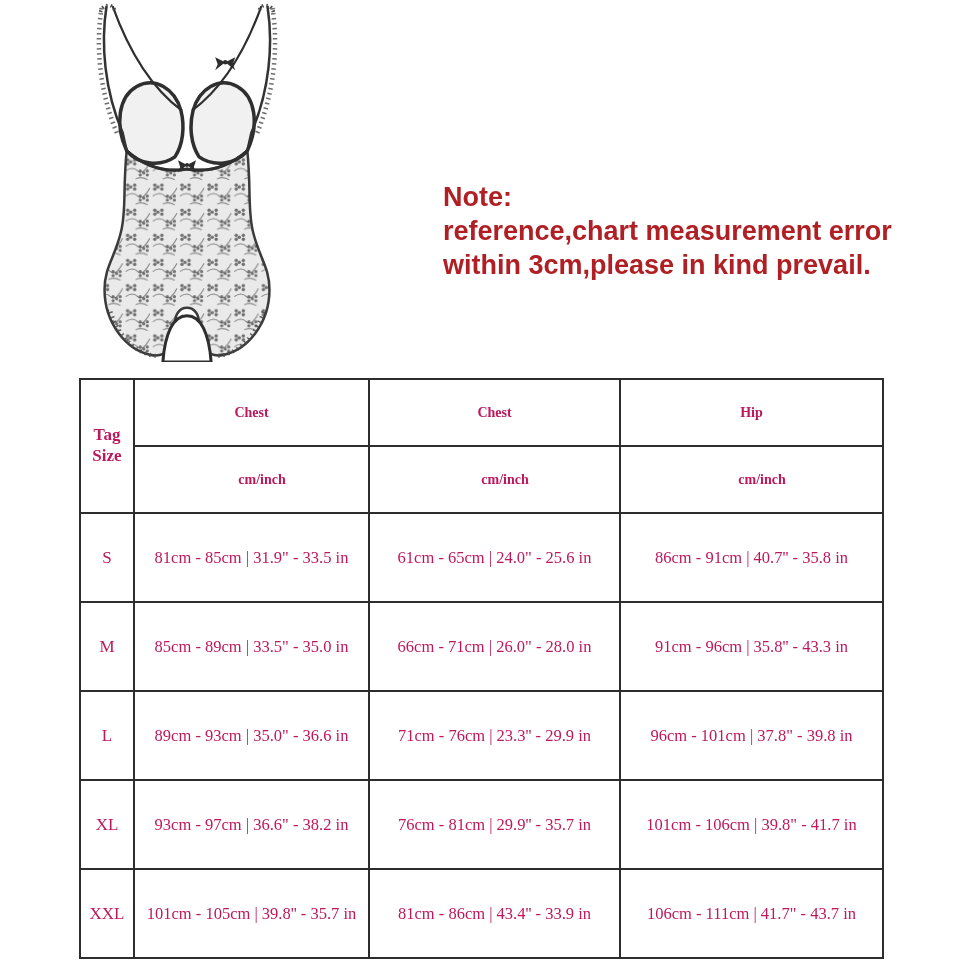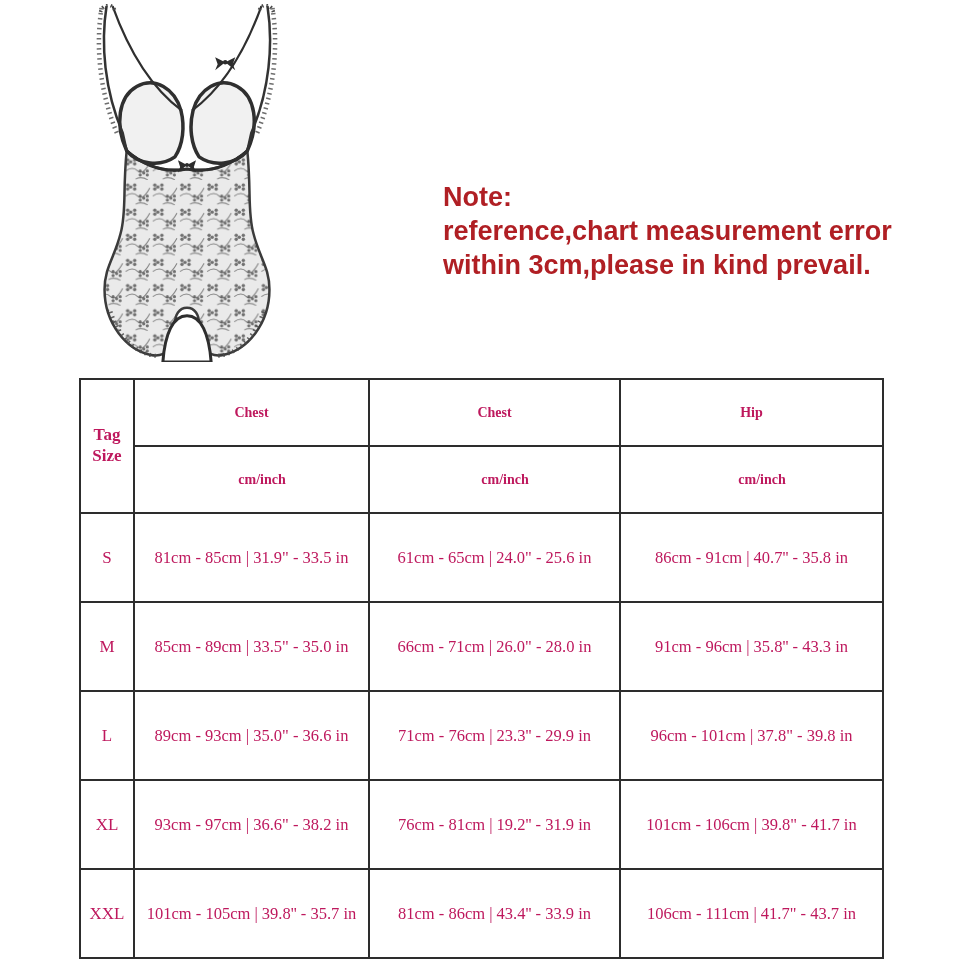--- a/index.html
+++ b/index.html
@@ -209,21 +209,21 @@
         </tr>
         <tr class="data-row">
           <td class="size-cell">L</td>
           <td class="val-cell">89cm - 93cm | 35.0" - 36.6 in</td>
           <td class="val-cell">71cm - 76cm | 23.3'' - 29.9 in</td>
           <td class="val-cell">96cm - 101cm | 37.8" - 39.8 in</td>
         </tr>
         <tr class="data-row">
           <td class="size-cell">XL</td>
           <td class="val-cell">93cm - 97cm | 36.6" - 38.2 in</td>
-          <td class="val-cell">76cm - 81cm | 19.2'' - 31.9 in</td>
+          <td class="val-cell">76cm - 81cm | 29.9'' - 35.7 in</td>
           <td class="val-cell">101cm - 106cm | 39.8" - 41.7 in</td>
         </tr>
         <tr class="data-row">
           <td class="size-cell">XXL</td>
           <td class="val-cell">101cm - 105cm | 39.8'' - 35.7 in</td>
           <td class="val-cell">81cm - 86cm | 43.4'' - 33.9 in</td>
           <td class="val-cell">106cm - 111cm | 41.7" - 43.7 in</td>
         </tr>
       </tbody>
     </table>

